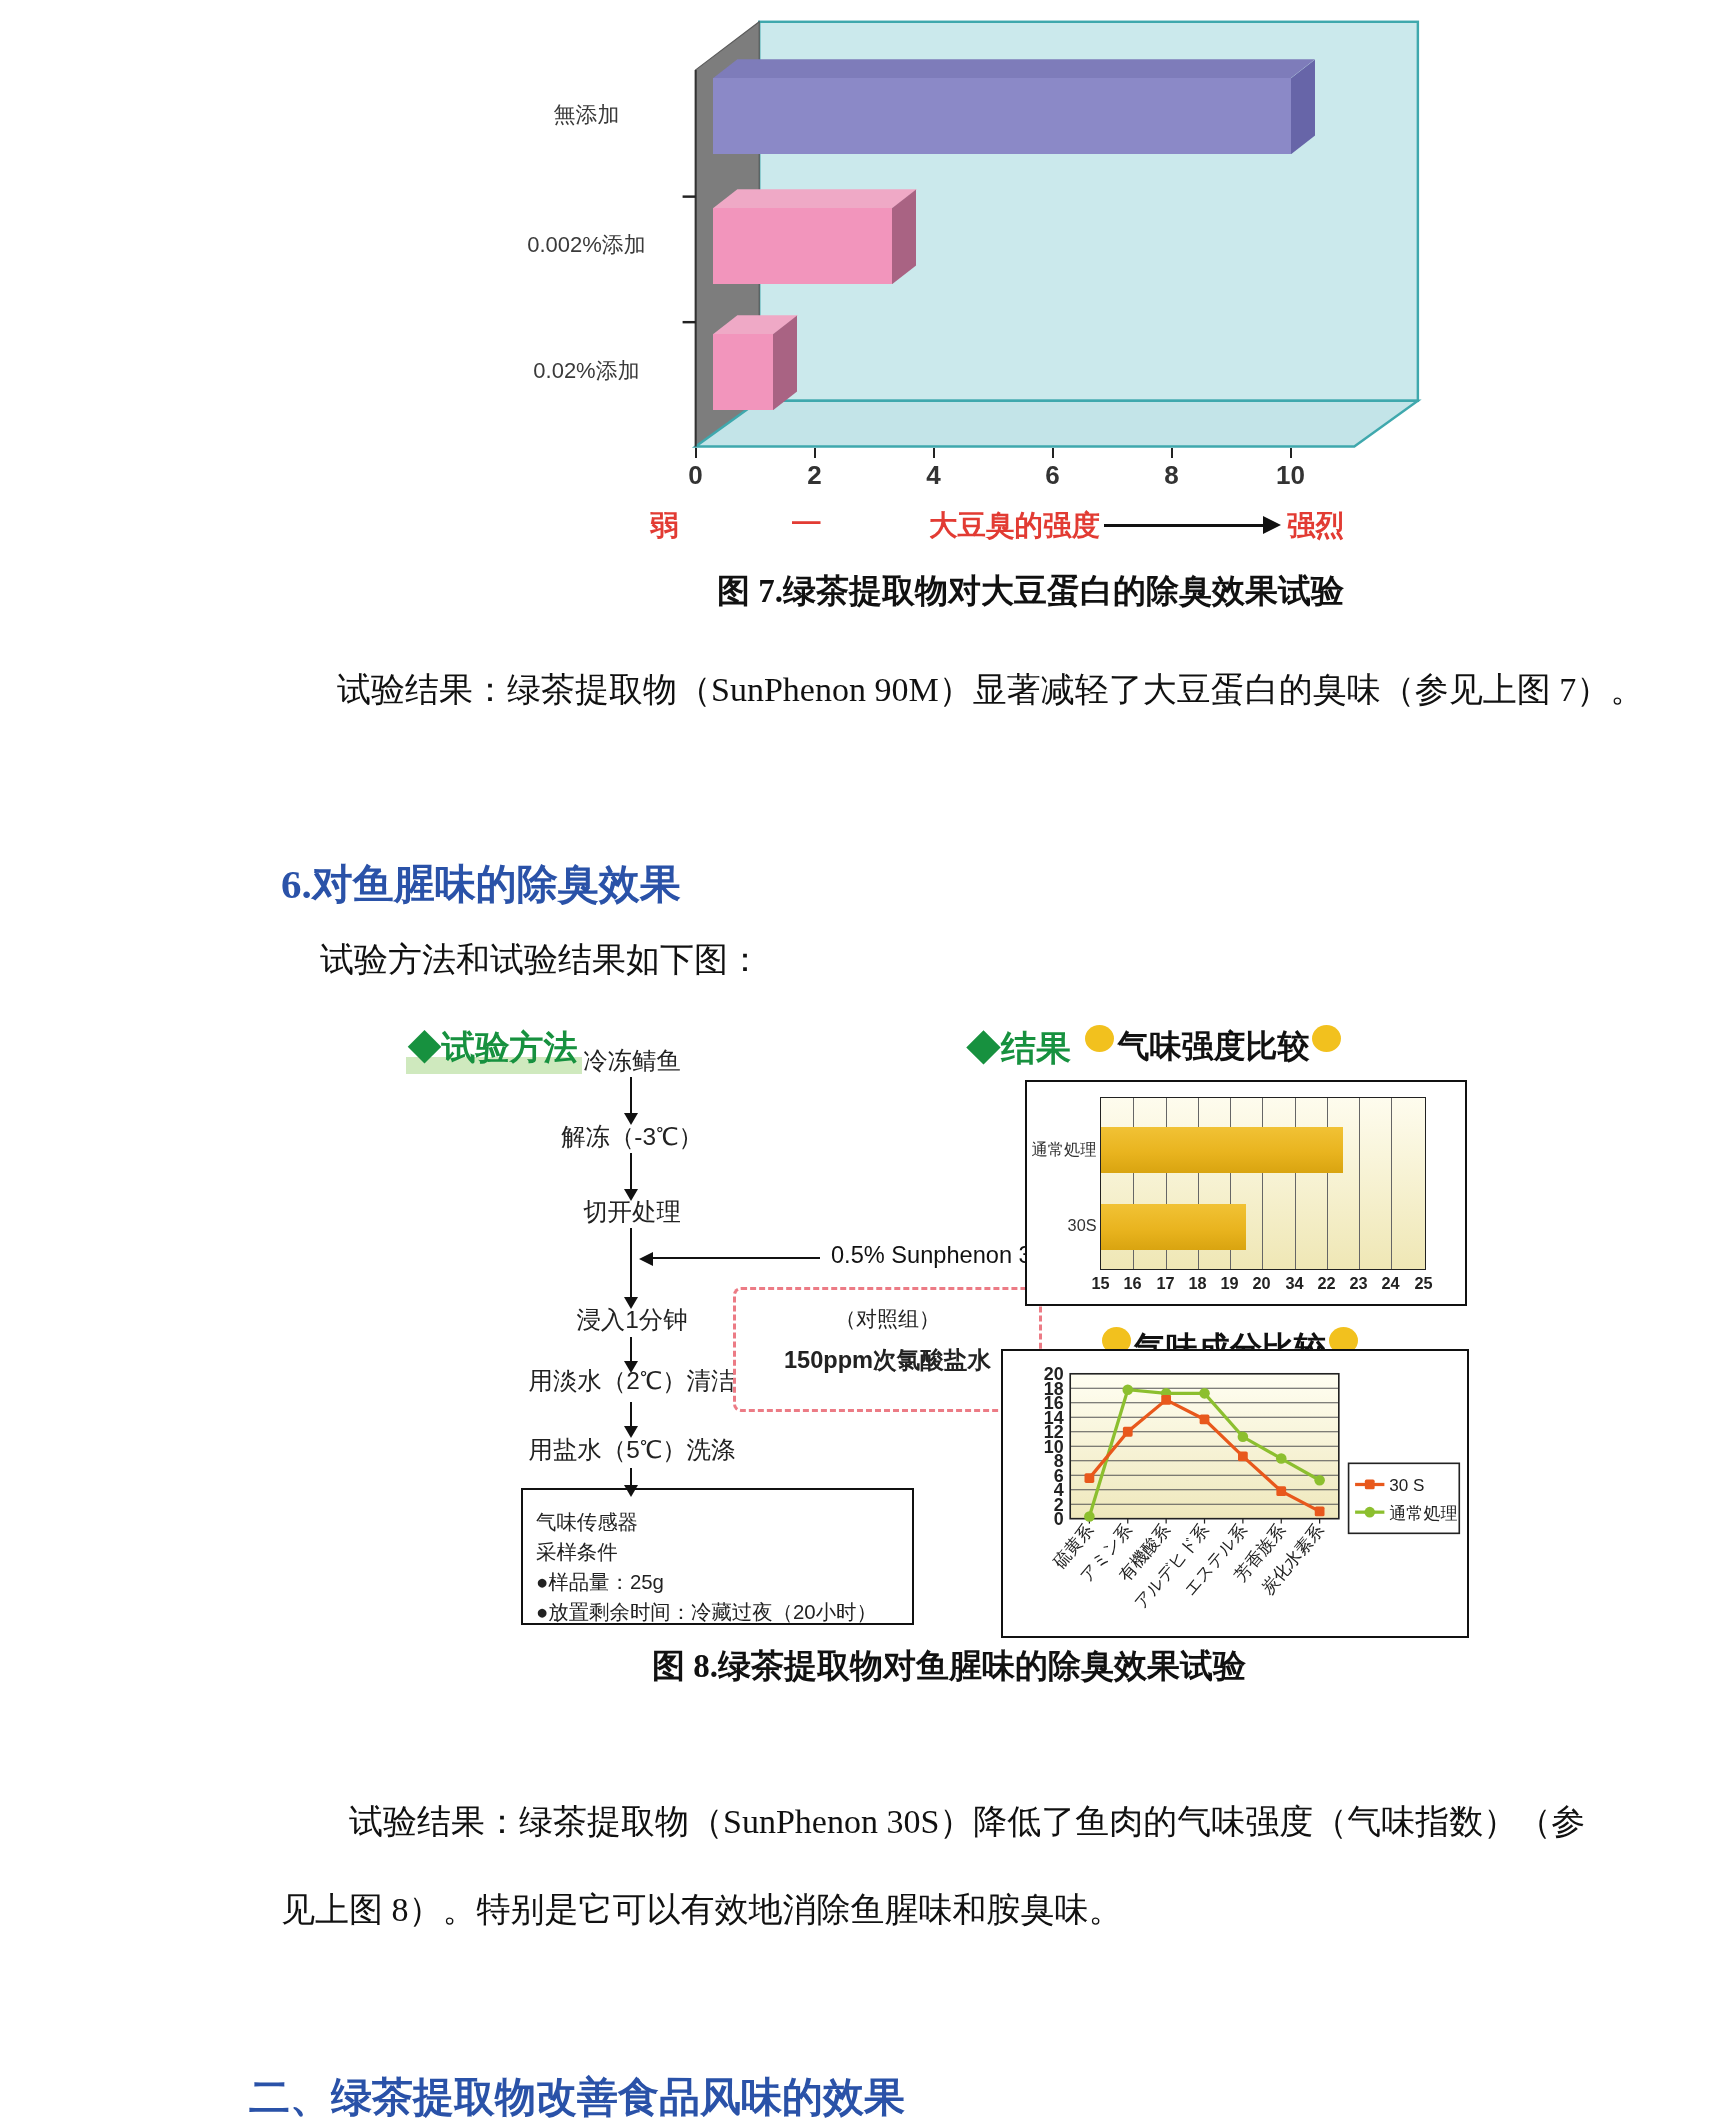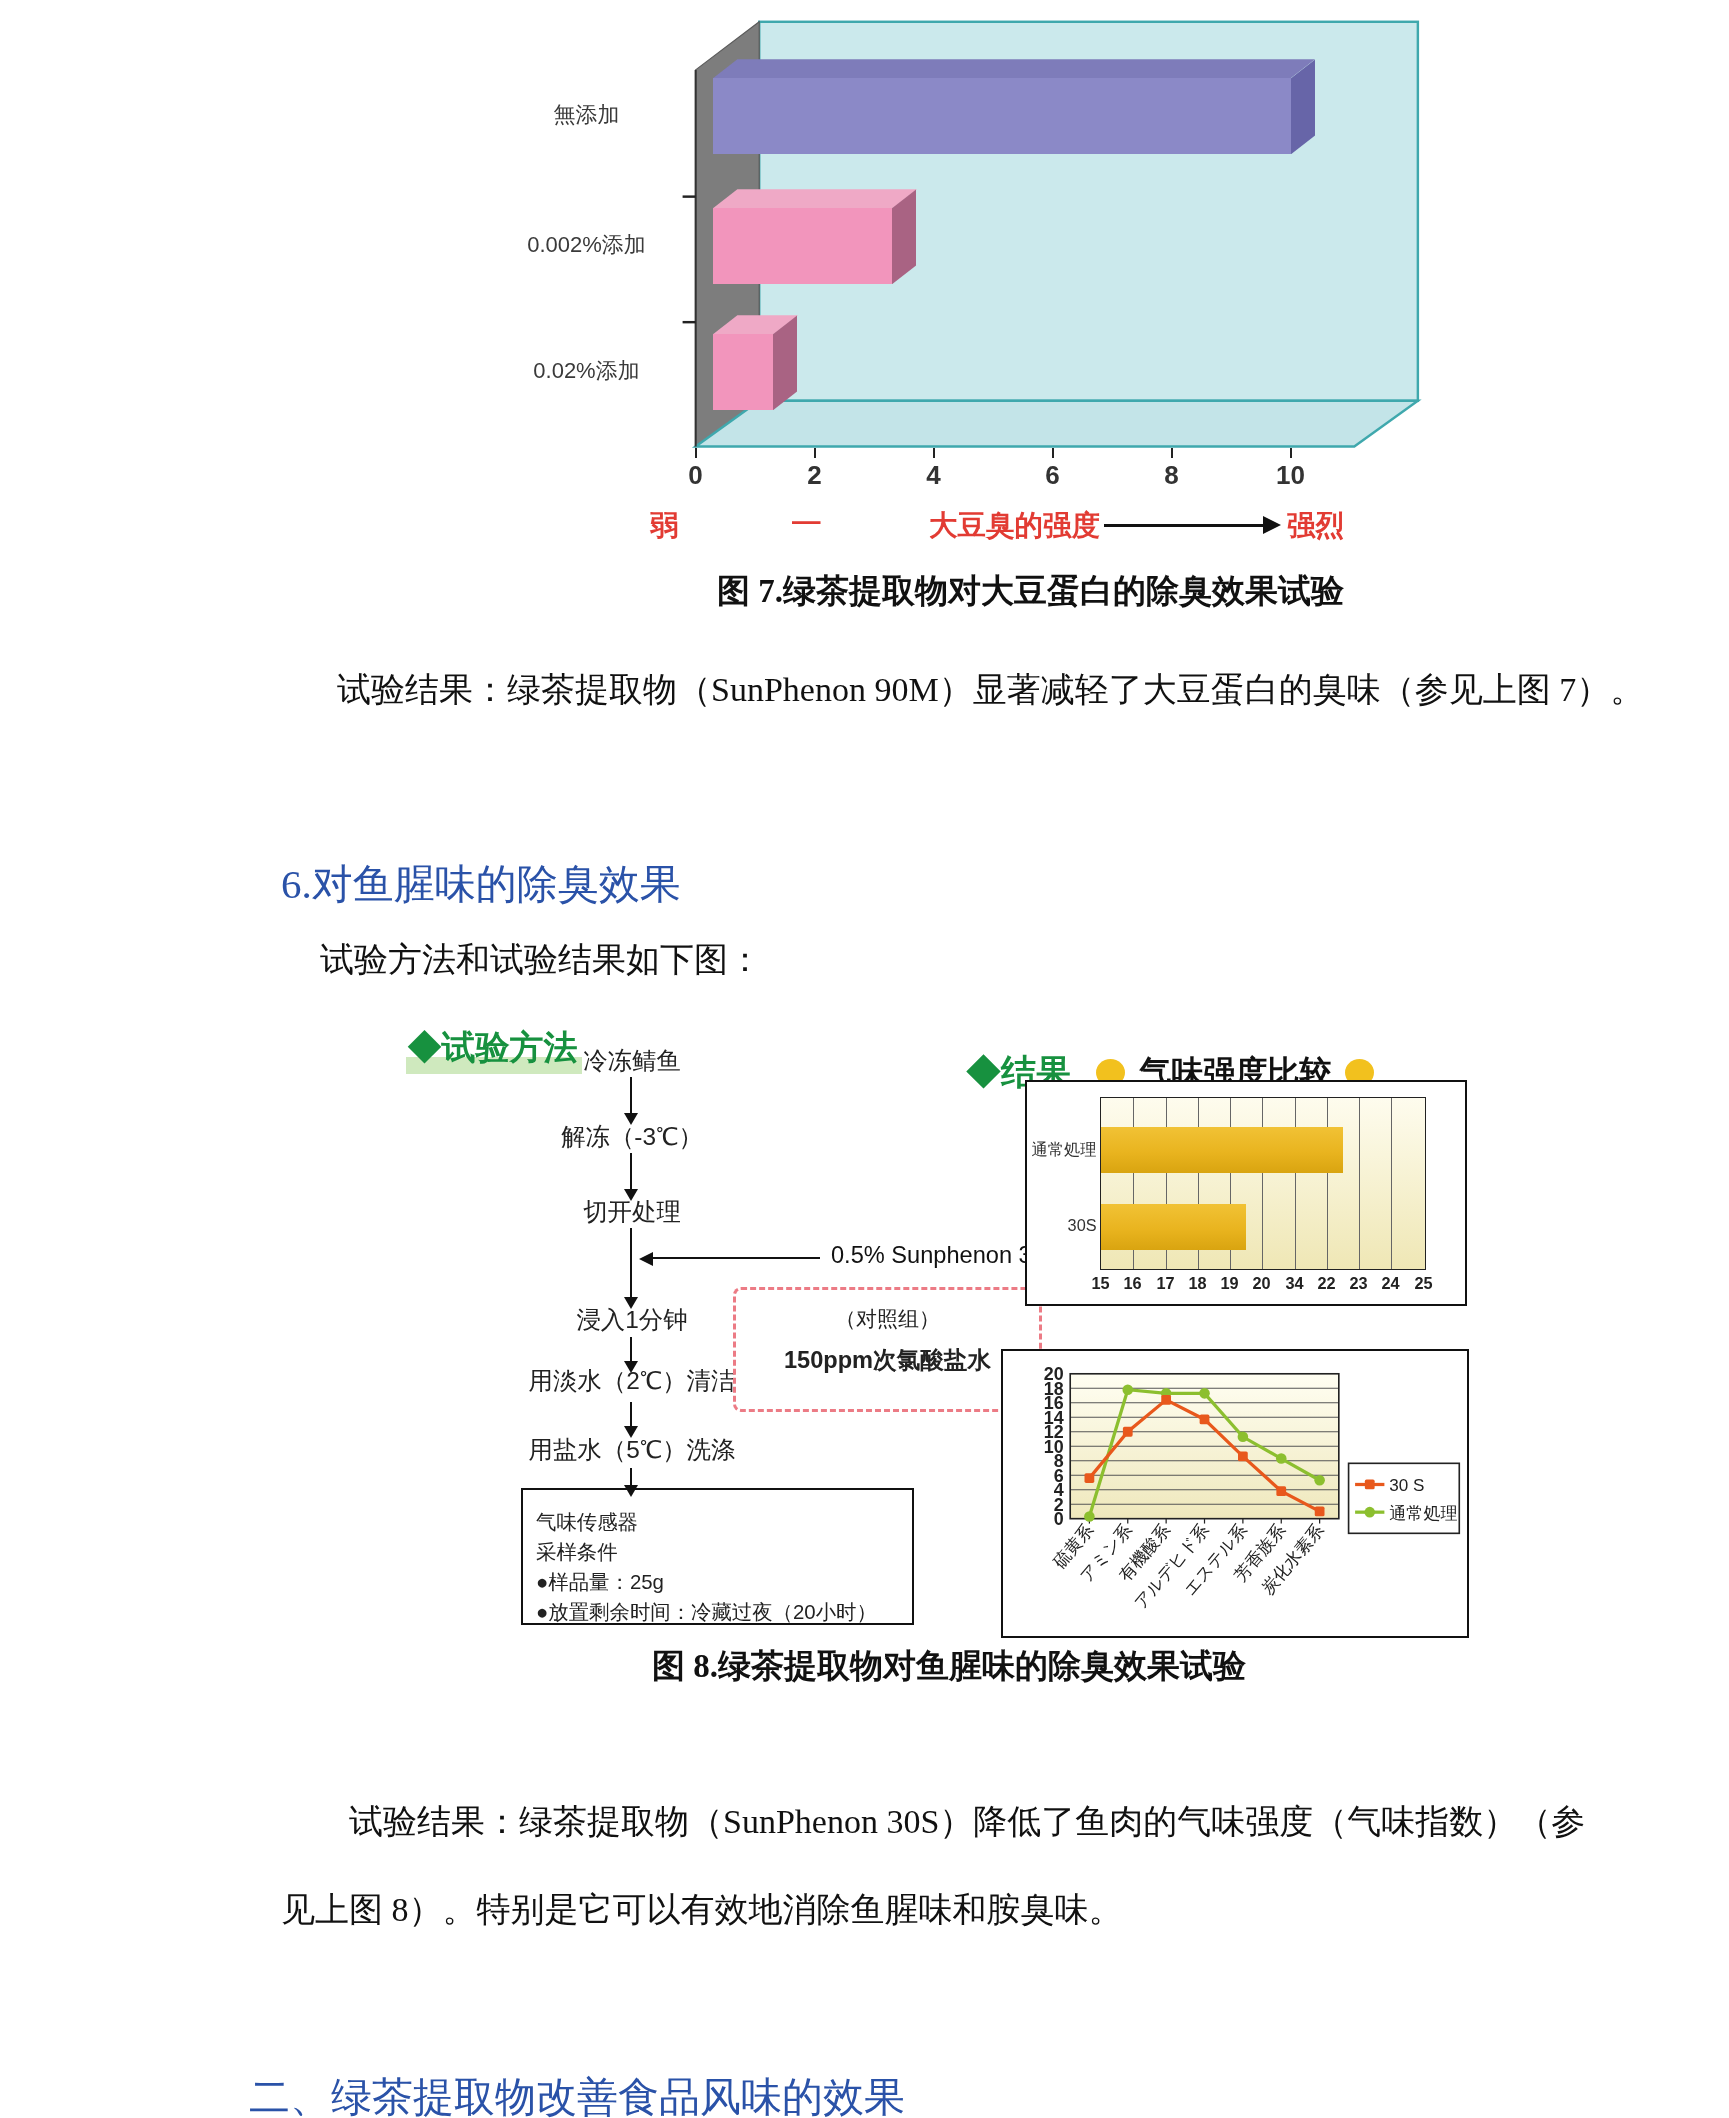--- a/index.html
+++ b/index.html
@@ -14,21 +14,21 @@
   .f7-tickx{font-size:26px;font-weight:bold;color:#333;width:49px;text-align:center;
             font-family:"Liberation Sans",sans-serif;}
   .f7-note{font-size:28.5px;font-weight:bold;color:#E23B33;font-family:"Liberation Sans",sans-serif;}
   .f7-arrow-line{height:3.3px;background:#111;}
   .f7-arrow-head{width:0;height:0;border-top:9px solid transparent;border-bottom:9px solid transparent;
                  border-left:18px solid #111;}
 
   
   .caption{font-size:33px;font-weight:bold;color:#111;}
   .bodytext{font-size:34px;color:#111;white-space:nowrap;}
-  .h-blue{font-weight:normal;color:#2A52A8;text-align:center;}
+  .h-blue{font-weight:bold;color:#2A52A8;text-align:center;}
 
   
   .flow-title{font-size:34px;font-weight:bold;color:#17913F;
               font-family:"Liberation Sans",sans-serif;
               background:linear-gradient(to top,#CFE9BE 34%,rgba(0,0,0,0) 34%);
               padding:0 4.9px 3.3px 1.6px;}
   .flow-step{font-size:24.4px;color:#222;font-family:"Liberation Sans",sans-serif;white-space:nowrap;
              transform:translate(-50%,-50%);}
   .flow-vline{width:2.4px;background:#111;}
   .flow-vhead{width:0;height:0;border-left:7.3px solid transparent;border-right:7.3px solid transparent;
@@ -39,21 +39,21 @@
   .flow-side{font-size:23.6px;color:#111;font-family:"Liberation Sans",sans-serif;white-space:nowrap;}
   #ctrl-box{border:3.3px dashed #EC7B85;border-radius:8.1px;text-align:center;
             font-family:"Liberation Sans",sans-serif;}
   #ctrl-box .l1{font-size:21px;color:#222;margin-top:14.7px;}
   #ctrl-box .l2{font-size:23.6px;font-weight:bold;color:#222;margin-top:11.4px;}
   #sensor-box{border:2.4px solid #111;font-family:"Liberation Sans",sans-serif;
               padding:17px 13px;box-sizing:border-box;}
   #sensor-box div{font-size:20.4px;color:#222;line-height:30px;white-space:nowrap;}
 
   
-  .res-head{display:flex;align-items:center;gap:14px;margin-top:24px;}
+  .res-head{display:flex;align-items:flex-start;gap:3px;}
   .res-title-g{font-size:35px;font-weight:bold;color:#17913F;font-family:"Liberation Sans",sans-serif;}
   .res-title-b{font-size:32px;font-weight:bold;color:#111;font-family:"Liberation Sans",sans-serif;}
   .ybullet{width:29px;height:27px;border-radius:50%;background:#F2C11E;}
 
   
   #int-panel{left:1025px;top:1080px;width:438px;height:222px;background:#fff;border:2.4px solid #111;}
   #int-plot{position:absolute;left:73px;top:14.7px;width:326px;height:173px;
             background:linear-gradient(#FEFCEE,#EFE7B5);border:1.6px solid #222;box-sizing:border-box;}
   .int-grid{position:absolute;top:0;width:0.8px;height:100%;background:#666;}
   .int-bar{position:absolute;left:0;height:46px;background:linear-gradient(#F1C235,#E9B41F 55%,#D9A410);}

